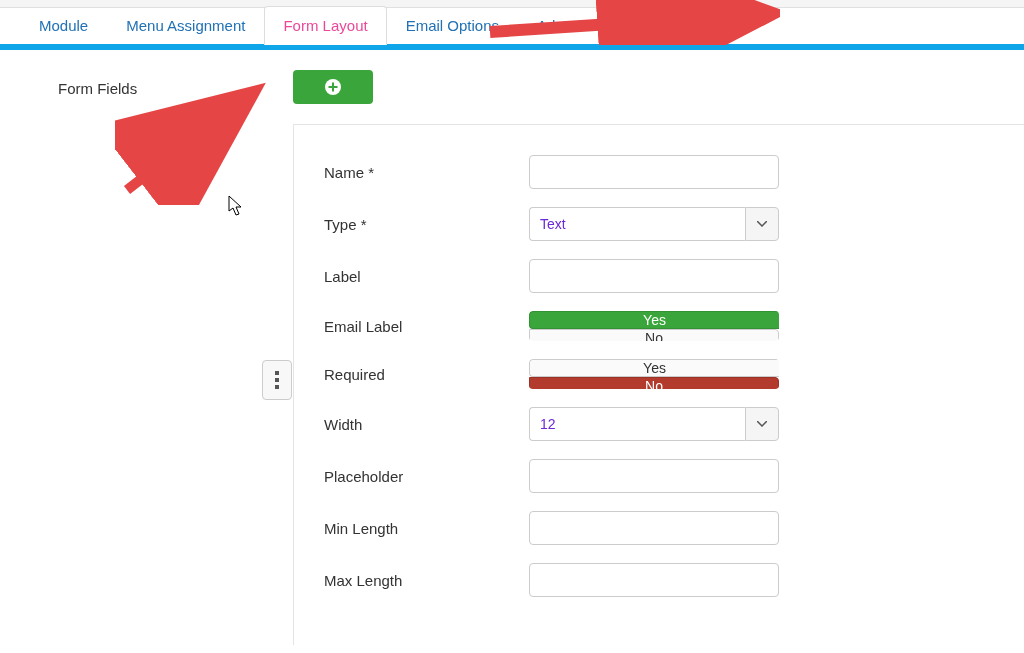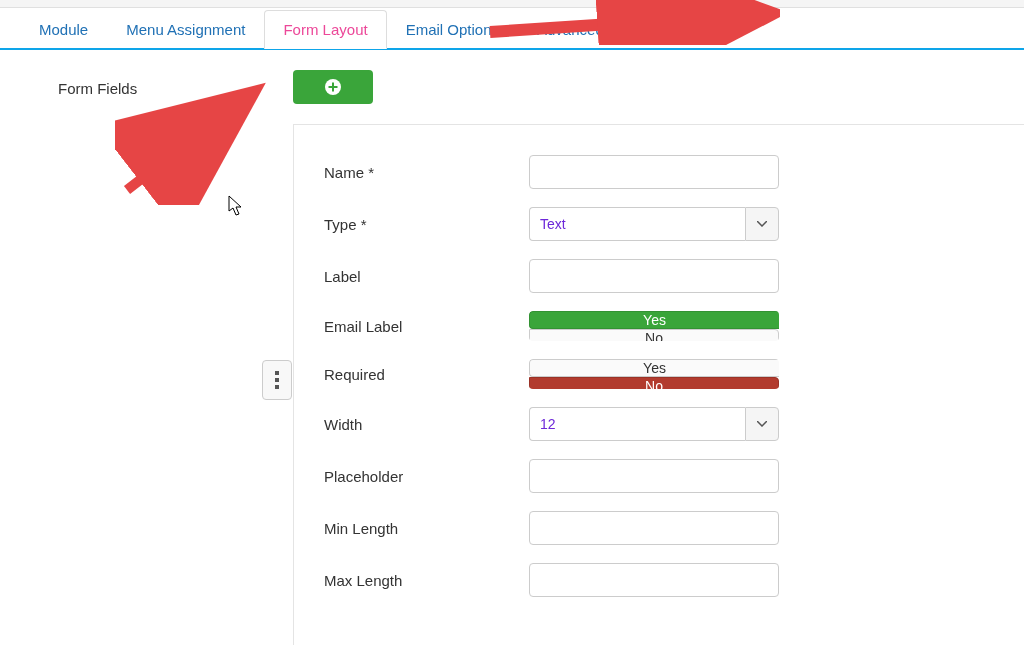--- a/index.html
+++ b/index.html
@@ -15,21 +15,21 @@
     }
     .topbar {
       height: 8px;
       background: #f5f5f5;
       border-bottom: 1px solid #e0e0e0;
     }
     .tabs {
       display: flex;
       align-items: flex-end;
       padding-left: 20px;
-      border-bottom: 2px solid #0ea5e9;
+      border-bottom: 6px solid #0ea5e9;
       height: 42px;
       background: #fff;
     }
     .tab {
       padding: 10px 18px;
       color: #2071b5;
       cursor: pointer;
       font-size: 15px;
       border: 1px solid transparent;
       border-bottom: none;

